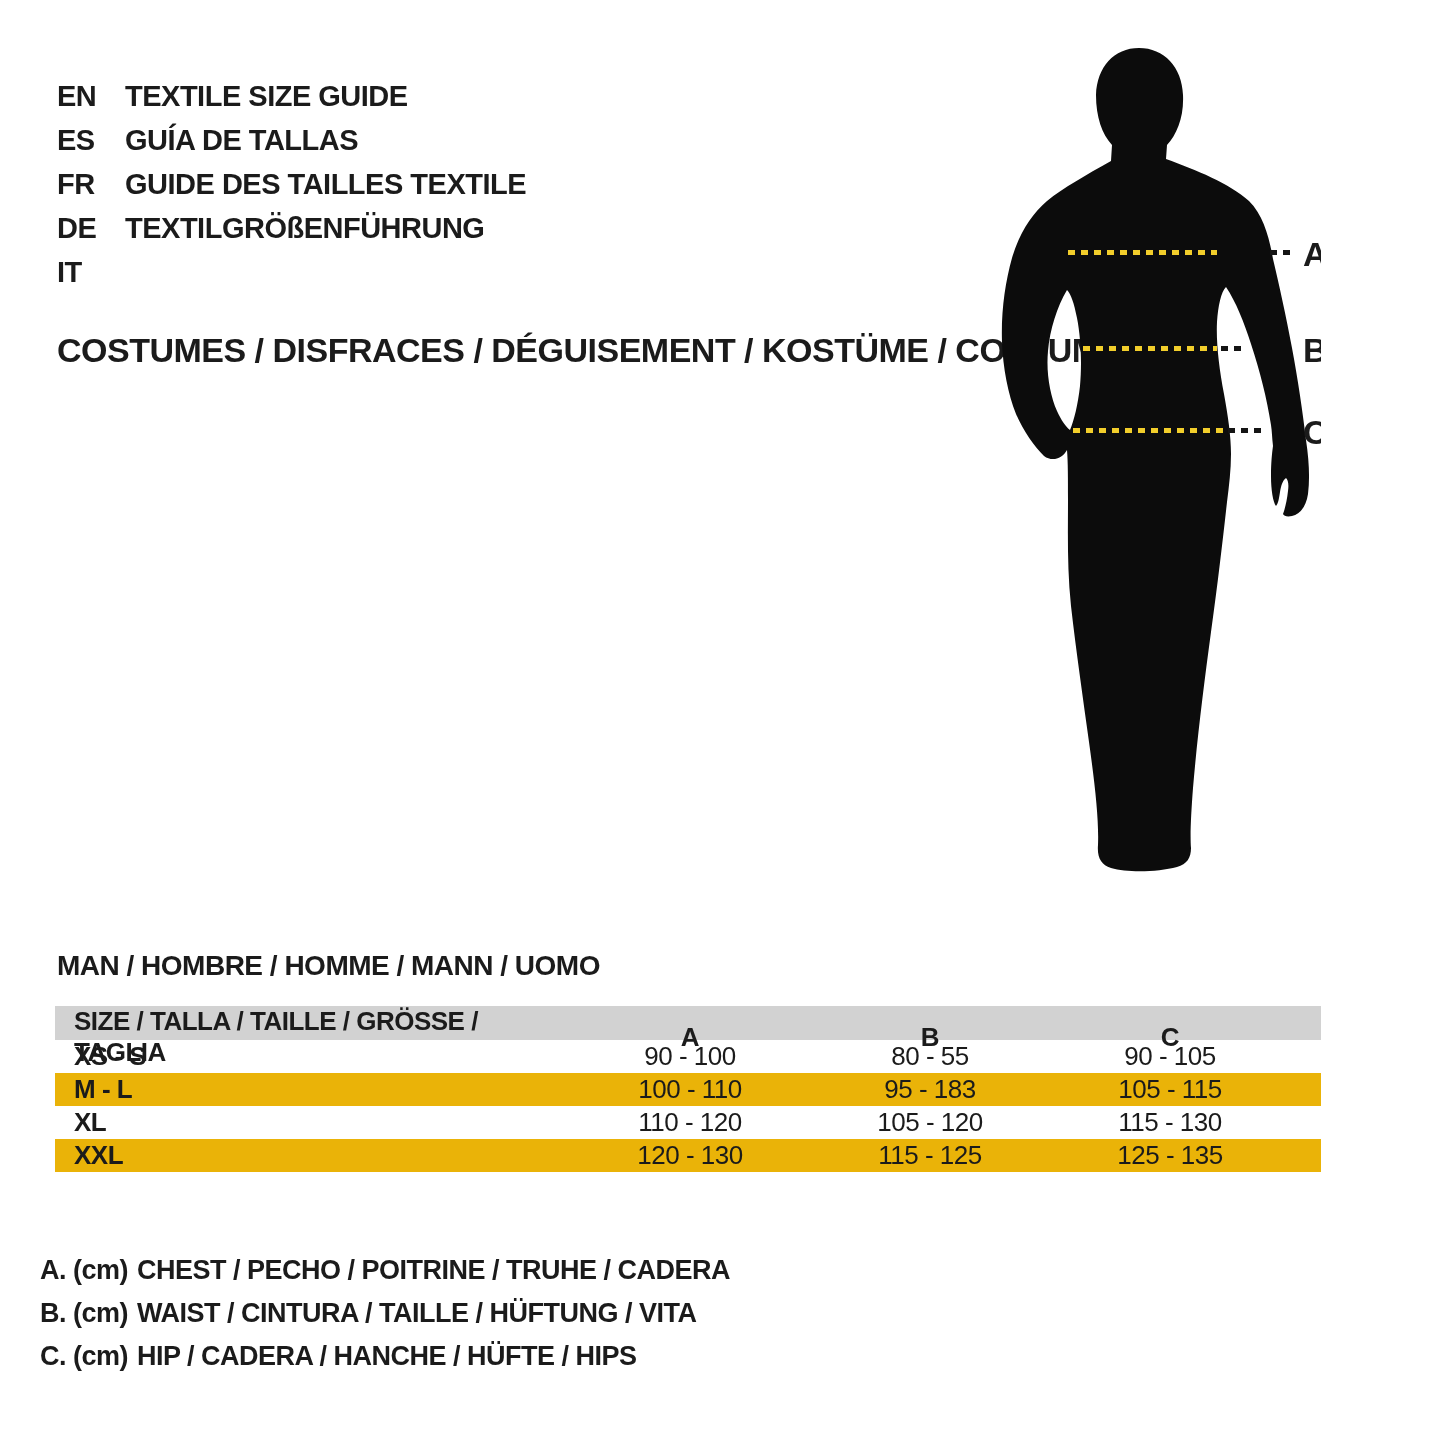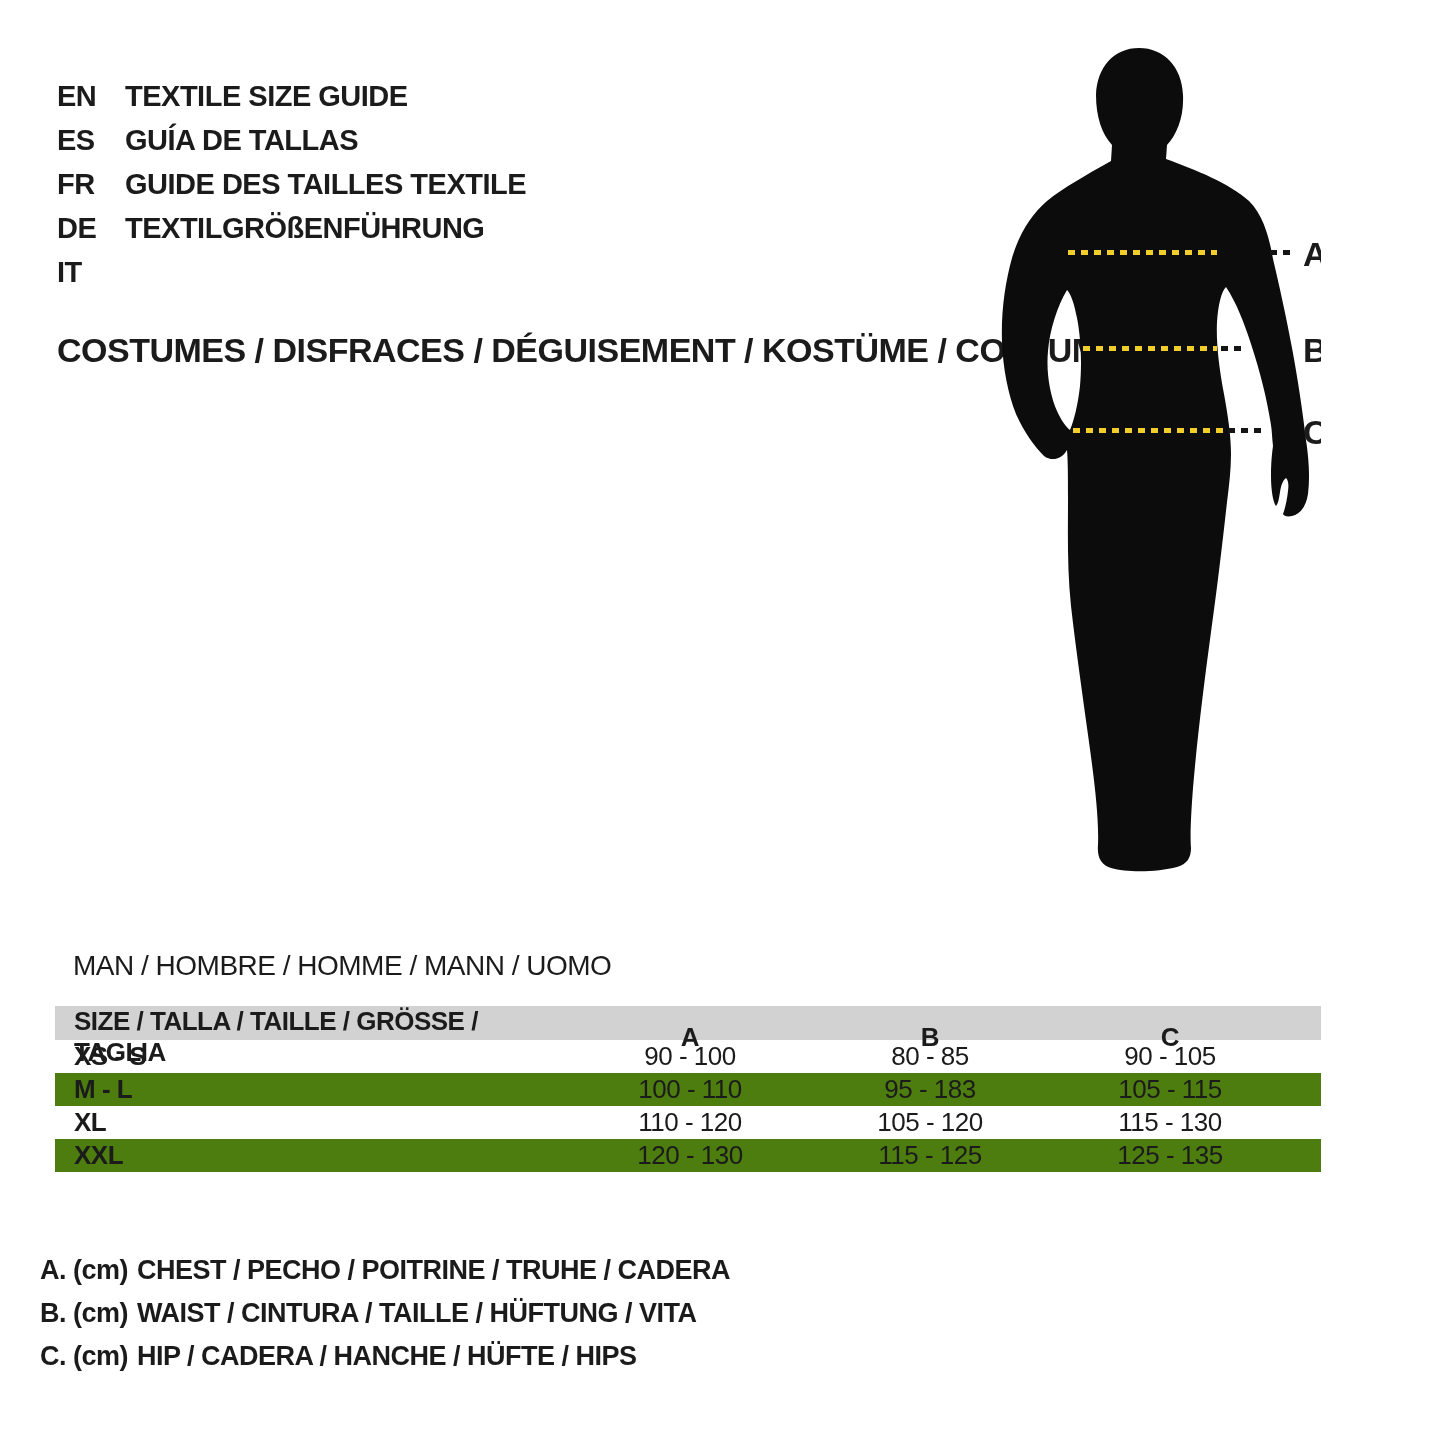--- a/index.html
+++ b/index.html
@@ -20,26 +20,26 @@
   .mline.black{background:repeating-linear-gradient(90deg,#141414 0 7px,transparent 7px 13px);}
   .y-a{left:1068px;top:250px;width:149px;}
   .y-b{left:1083px;top:346px;width:134px;}
   .y-c{left:1073px;top:428px;width:150px;}
   .b-a{left:1270px;top:250px;width:26px;}
   .b-b{left:1221px;top:346px;width:25px;}
   .b-c{left:1228px;top:428px;width:34px;}
   .mlabel{position:absolute;left:1303px;font-size:34px;font-weight:700;line-height:38px;}
   .l-a{top:235px;} .l-b{top:331px;} .l-c{top:413px;}
   
-  .section-heading{position:absolute;left:57px;top:950px;font-size:28px;font-weight:400;white-space:nowrap;margin-left:16px;}
+  .section-heading{position:absolute;left:57px;top:950px;font-size:28px;font-weight:700;white-space:nowrap;}
   
   .size-table{position:absolute;left:55px;top:1006px;width:1335px;font-size:26px;}
   .t-row{display:grid;grid-template-columns:515px 240px 240px 240px 1fr;align-items:center;height:33px;}
   .t-row.head{height:34px;background:#d2d2d2;font-weight:700;}
-  .t-row.alt{background:#4d7c0f;}
+  .t-row.alt{background:#eab308;}
   .t-size{padding-left:19px;font-weight:700;}
   .t-row.head .t-size{font-weight:700;}
   .t-val{text-align:center;font-weight:400;}
   .t-row.head .t-val{font-weight:700;}
   
   .legend{position:absolute;left:40px;top:1249px;}
   .legend-row{display:flex;gap:9px;line-height:43px;font-size:27px;font-weight:700;white-space:nowrap;}
 </style>
 </head>
 <body>
@@ -143,21 +143,21 @@
     <div class="t-row head">
       <span class="t-size">SIZE / TALLA / TAILLE / GRÖSSE / TAGLIA</span>
       <span class="t-val">A</span>
       <span class="t-val">B</span>
       <span class="t-val">C</span>
       <span></span>
     </div>
     <div class="t-row">
       <span class="t-size">XS - S</span>
       <span class="t-val">90 - 100</span>
-      <span class="t-val">80 - 85</span>
+      <span class="t-val">80 - 55</span>
       <span class="t-val">90 - 105</span>
       <span></span>
     </div>
     <div class="t-row alt">
       <span class="t-size">M - L</span>
       <span class="t-val">100 - 110</span>
       <span class="t-val">95 - 183</span>
       <span class="t-val">105 - 115</span>
       <span></span>
     </div>

